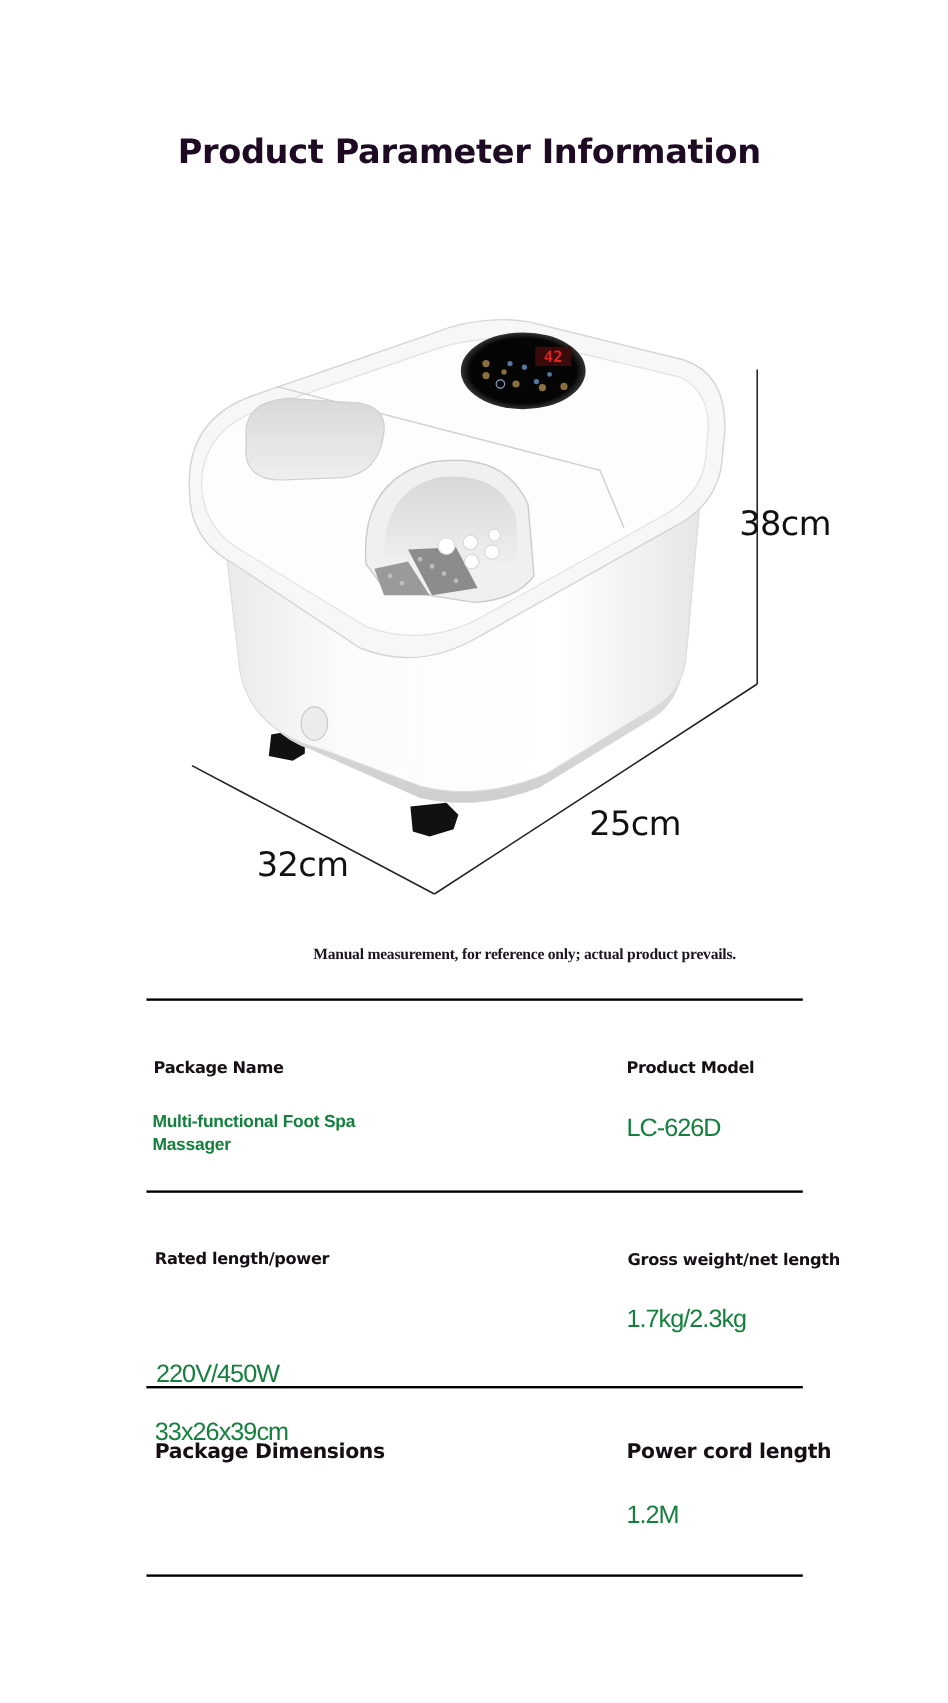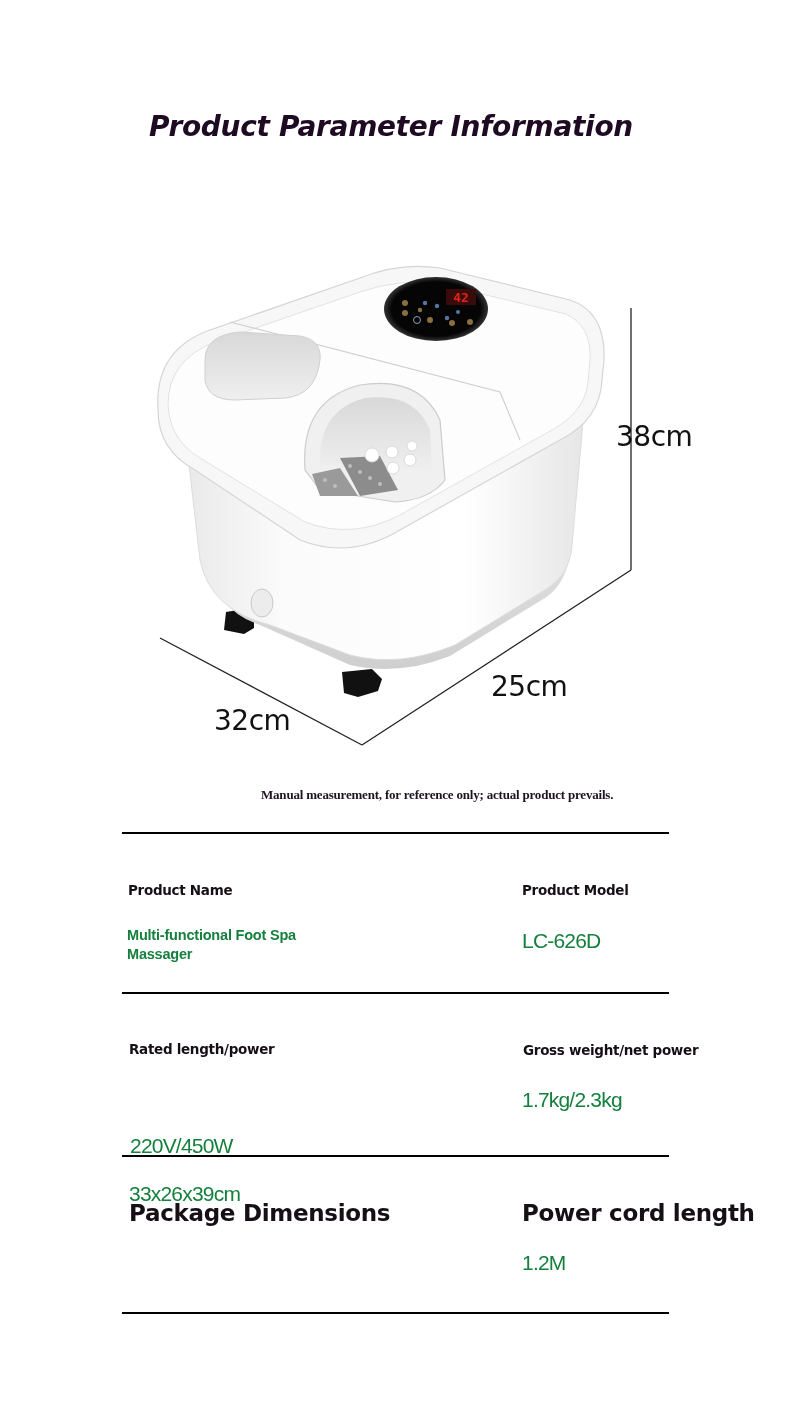--- a/index.html
+++ b/index.html
@@ -2,21 +2,21 @@
 <html><head>
   <meta charset="utf-8">
   <style>
     * { margin: 0; padding: 0; box-sizing: border-box; }
     html, body { width: 790px; height: 1419px; background: #ffffff; overflow: hidden; }
     body { position: relative; font-family: "Liberation Sans", "DejaVu Sans", sans-serif; color: #111; }
 
     .title {
       position: absolute; left: 0; top: 110px; width: 782px; text-align: center;
       font-family: "DejaVu Sans", sans-serif; font-weight: bold; font-size: 28px;
-      color: #1e0a23; letter-spacing: -0.3px; font-style: italic;
+      color: #1e0a23; letter-spacing: -0.3px;
     }
 
     .figure { position: absolute; left: 0; top: 0; width: 636px; height: 780px; }
     .figure svg { position: absolute; left: 0; top: 0; }
 
     .dim-label {
       position: absolute; font-family: "DejaVu Sans", sans-serif; font-size: 28px;
       color: #111; letter-spacing: -0.5px;
     }
     .dim-height { left: 616px; top: 420px; }
@@ -32,21 +32,21 @@
     .rule { position: absolute; left: 122px; width: 547px; background: #000; }
     .rule-1 { top: 832px; height: 2px; }
     .rule-2 { top: 992px; height: 1.5px; }
     .rule-3 { top: 1155px; height: 1.5px; }
     .rule-4 { top: 1312px; height: 2px; }
 
     .cell-label {
       position: absolute; font-family: "DejaVu Sans", sans-serif; font-weight: bold;
       font-size: 13.5px; color: #161016; letter-spacing: -0.3px;
     }
-    .cell-label.big { font-size: 23px; text-align: right; }
+    .cell-label.big { font-size: 17px; text-align: right; }
     .cell-value {
       position: absolute; font-family: Liberation Sans, sans-serif; font-size: 21px;
       color: #15803d; letter-spacing: -0.8px; font-weight: normal;
     }
     .cell-value.boldname {
       font-weight: bold; font-size: 14.5px; line-height: 19px; letter-spacing: -0.2px; width: 230px;
     }
   </style>
 </head>
 <body>
@@ -148,30 +148,30 @@
 
   <div class="dim-label dim-height">38cm</div>
   <div class="dim-label dim-depth">25cm</div>
   <div class="dim-label dim-width">32cm</div>
 </div>
 
 <p class="note">Manual measurement, for reference only; actual product prevails.</p>
 
 <div class="rule rule-1"></div>
 
-<div class="cell-label" style="left:128px; top:882px;">Product Name</div>
+<div class="cell-label" style="left:128px; top:882px;">Package Name</div>
 <div class="cell-value boldname" style="left:127px; top:926px;">Multi-functional Foot Spa Massager</div>
 <div class="cell-label" style="left:522px; top:882px;">Product Model</div>
 <div class="cell-value" style="left:522px; top:929px;">LC-626D</div>
 
 <div class="rule rule-2"></div>
 
 <div class="cell-label" style="left:129px; top:1041px;">Rated length/power</div>
 <div class="cell-value" style="left:130px; top:1098px;margin-top:36px;">220V/450W</div>
-<div class="cell-label" style="left:523px; top:1042px;">Gross weight/net power</div>
+<div class="cell-label" style="left:523px; top:1042px;">Gross weight/net length</div>
 <div class="cell-value" style="left:522px; top:1088px;">1.7kg/2.3kg</div>
 
 <div class="rule rule-3"></div>
 
 <div class="cell-label big" style="left:129px; top:1200px;">Package Dimensions</div>
 <div class="cell-value" style="left:129px; top:1182px;">33x26x39cm</div>
 <div class="cell-label big" style="left:522px; top:1200px;">Power cord length</div>
 <div class="cell-value" style="left:522px; top:1251px;">1.2M</div>
 
 <div class="rule rule-4"></div>

